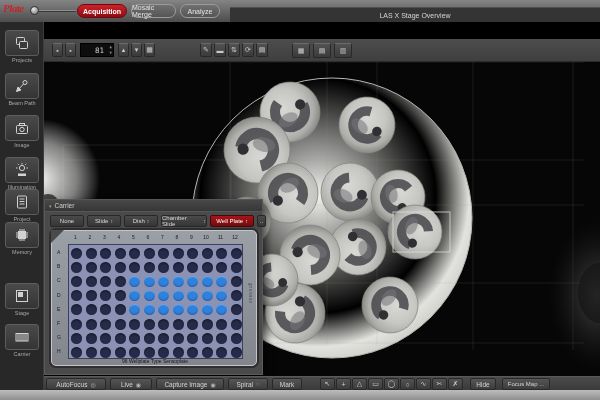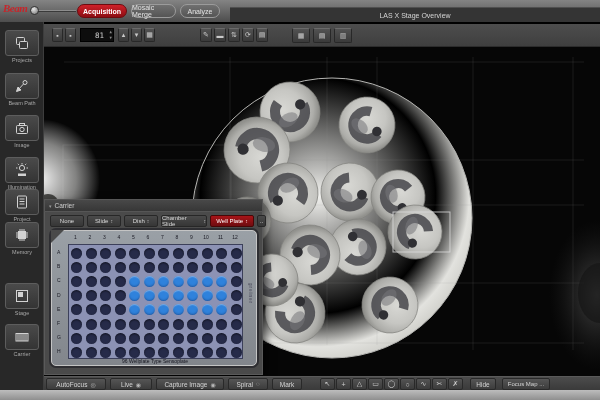--- a/index.html
+++ b/index.html
@@ -7,21 +7,21 @@
 
 #topbar{position:absolute;left:0;top:0;width:600px;height:22px;background:linear-gradient(#848484,#4d4d4d);z-index:10}
 #logo{position:absolute;left:3px;top:2px;font:italic bold 11px "Liberation Serif",serif;color:#c5262b;letter-spacing:-.5px}
 #slider-track{position:absolute;left:36px;top:10px;width:40px;height:2px;background:#3a3a3a;border-top:1px solid #8d8d8d}
 #slider-knob{position:absolute;left:30px;top:6px;width:9px;height:9px;border-radius:50%;background:radial-gradient(circle at 35% 30%,#e8e8e8,#6f6f6f);border:1px solid #333}
 #title-strip{position:absolute;left:230px;top:7px;width:370px;height:15px;background:#343434;border-top:1px solid #4f4f4f;display:flex;align-items:center;justify-content:center;font-size:7px;color:#d5d5d5}
 .tab{position:absolute;top:4px;height:14px;border-radius:7px;display:flex;align-items:center;justify-content:center;font-size:7px;color:#e4e4e4;z-index:11}
 .tab.red{background:linear-gradient(#cf2129,#8c0d13);border:1px solid #6e0a0e;color:#fff;font-weight:bold}
 .tab.gray{background:linear-gradient(#707070,#555);border:1px solid #9b9b9b}
 
-#toolrow{position:absolute;left:44px;top:24px;width:556px;height:23px;background:linear-gradient(#4d4d4d,#3f3f3f);border-bottom:1px solid #2c2c2c;z-index:10}
+#toolrow{position:absolute;left:44px;top:39px;width:556px;height:23px;background:linear-gradient(#4d4d4d,#3f3f3f);border-bottom:1px solid #2c2c2c;z-index:10}
 .tbtn{position:absolute;top:4px;height:14px;background:linear-gradient(#525252,#3a3a3a);border:1px solid #282828;border-top-color:#6a6a6a;border-radius:2px;color:#c9c9c9;font-size:7px;display:flex;align-items:center;justify-content:center}
 #lcd{position:absolute;left:36px;top:4px;width:34px;height:14px;background:#0d0d0d;border:1px solid #000;color:#cfcfcf;font:7.5px "DejaVu Sans Mono",monospace;display:flex;align-items:center;justify-content:flex-end;padding-right:9px}
 #lcd .spin{position:absolute;right:1px;top:0;display:flex;flex-direction:column;font-size:4px;color:#8a8a8a;line-height:6px}
 .tgroup{position:absolute;top:0;height:23px}
 
 #sidebar{position:absolute;left:0;top:22px;width:44px;height:368px;background:#282828;border-right:1px solid #3d3d3d;z-index:10}
 .tile{position:absolute;left:5px;width:34px;height:26px;background:linear-gradient(#4a4a4a,#343434);border:1px solid #5d5d5d;border-radius:3px;display:flex;align-items:center;justify-content:center}
 .tlabel{position:absolute;left:0;width:44px;text-align:center;font-size:5.5px;color:#a8a8a8}
 .tile svg{stroke:#d2d2d2;fill:none;stroke-width:1}
 
@@ -169,21 +169,21 @@
           <circle r="12" fill="none" stroke="#45454a" stroke-width="8.16" stroke-dasharray="51.270792106585425 75.39822368615503" opacity="0.85"></circle>
           <circle cx="10.08" cy="-1.2000000000000002" r="4.08" fill="#303034"></circle>
           <ellipse cx="-4.32" cy="4.800000000000001" rx="8.16" ry="5.28" fill="#77777a" opacity="0.55"></ellipse>
         </g>
       </g>
     <rect id="sel-rect" fill="none" stroke="#dcdcdc" stroke-width="1" opacity=".8" x="349" y="167" width="57" height="40"></rect>
   </svg>
 </div>
 
 <div id="topbar">
-  <span id="logo">Beam</span>
+  <span id="logo">Plate</span>
   <div id="slider-track"></div>
   <div id="slider-knob"></div>
   <div id="title-strip">
     <span>LAS X Stage Overview</span>
   </div>
 </div>
 <div class="tab red" style="left:77px;width:50px">
     <span>Acquisition</span>
   </div>
 <div class="tab gray" style="left:131px;width:45px">

